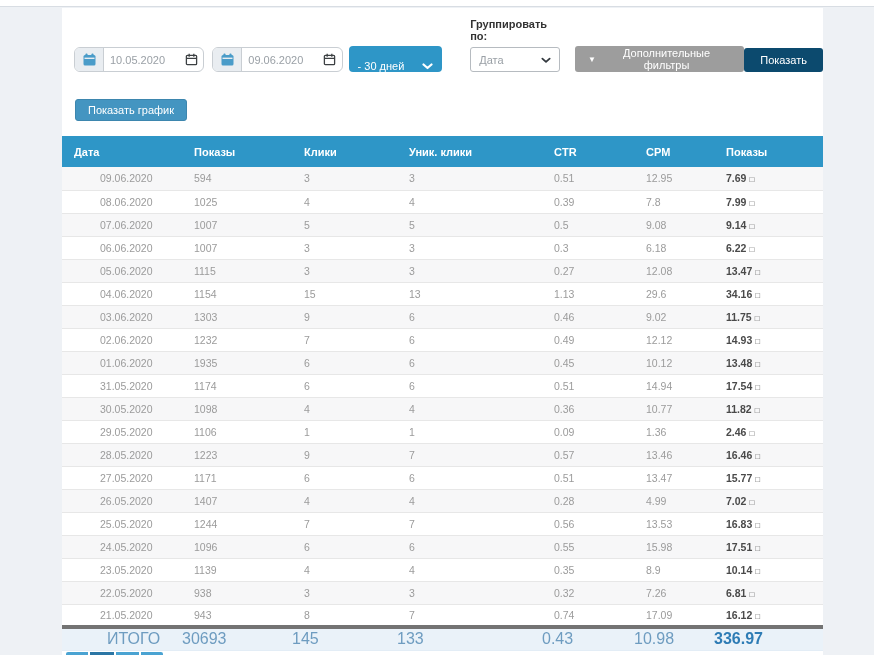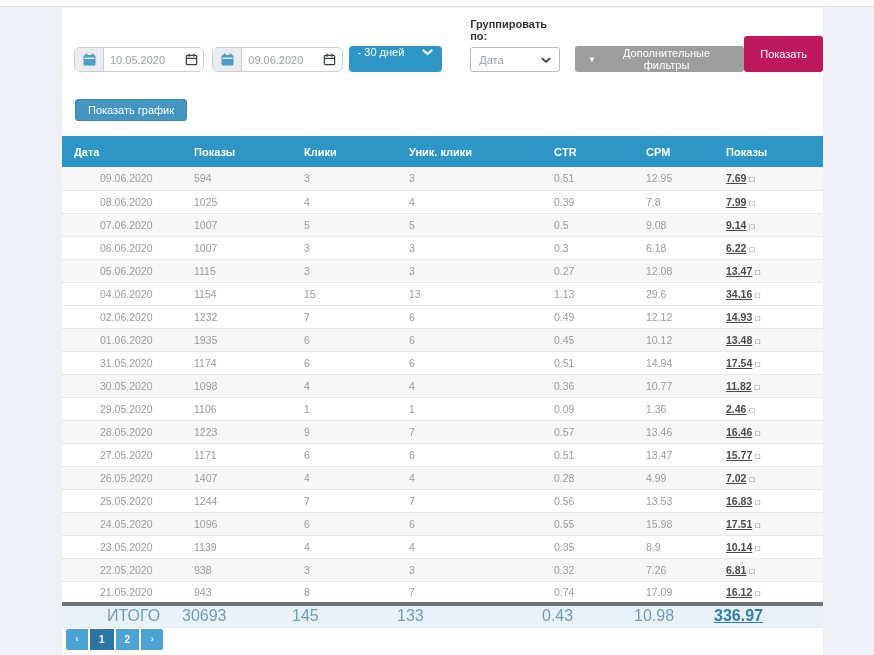--- a/index.html
+++ b/index.html
@@ -45,21 +45,21 @@
   }
   .native-cal {
     width: 18px; display: flex; align-items: center; justify-content: center;
     margin-right: 3px; cursor: pointer;
   }
   .period-select {
     margin-left: 6px;
     width: 97px; height: 26px;
     background: #2e96c7; border-radius: 4px;
     color: #fff; font-size: 11px;
-    display: flex; align-items: flex-start; justify-content: space-between;
+    display: flex; align-items: flex-end; justify-content: space-between;
     padding: 0 9px; cursor: pointer;
   }
   .group-by { display: flex; flex-direction: column; margin-left: 28px; }
   .group-by-label { font-size: 11px; font-weight: bold; color: #333; margin-bottom: 5px; }
   .group-by-select {
     width: 90px; height: 25px;
     border: 1px solid #b6bbc0; border-radius: 3px;
     background: #fff; color: #9aa0a6; font-size: 11px;
     display: flex; align-items: center; justify-content: space-between;
     padding: 0 8px; cursor: pointer;
@@ -69,22 +69,22 @@
     font-family: "Liberation Sans", sans-serif;
     font-size: 11px; color: #fff; cursor: pointer;
     display: inline-flex; align-items: center; justify-content: center;
   }
   .extra-filters-btn {
     margin-left: 12px; height: 26px; padding: 0 13px;
     background: #9d9d9d; gap: 6px;
   }
   .extra-filters-btn .caret { font-size: 8px; }
   .show-btn {
-    height: 36px; padding: 0 16px;
-    background: #be185d;
+    height: 24px; padding: 0 16px;
+    background: #0c4a6e;
   }
   .show-chart-btn {
     margin: 27px 0 0 13px; height: 22px; padding: 0 12px;
     background: #4495c1; border: 1px solid #3d86ae; text-align: center;
   }
   
   table { width: 761px; border-collapse: collapse; margin-top: 15px; table-layout: fixed; }
   col.c0 { width: 120px; } col.c1 { width: 110px; } col.c2 { width: 105px; }
   col.c3 { width: 145px; } col.c4 { width: 92px; }  col.c5 { width: 80px; }
   col.c6 { width: 109px; }
@@ -93,21 +93,21 @@
     height: 31px; font-size: 11px; font-weight: bold;
     text-align: left; padding: 0 0 0 12px;
   }
   tbody td {
     height: 23px; font-size: 10.5px; color: #9b9b9b;
     border-bottom: 1px solid #e7e7e7; padding: 0 0 0 12px;
     white-space: nowrap;
   }
   tbody tr.odd td { background: #f7f7f8; }
   tbody td.c0 { padding-left: 38px; }
-  td .income { font-weight: bold; color: #4a4a4a; text-decoration: underline; }
+  td .income { font-weight: bold; color: #4a4a4a; }
   td .cur { font-size: 8px; color: #555; margin-left: 3px; }
   tr.total td {
     background: #eaf2f9; color: #6e9cc0;
     border-top: 4px solid #737373; border-bottom: 1px solid #e3edf6;
     height: 23px;
   }
   tr.total td.c0 { padding-left: 45px; }
   tr.total td .income { color: #2e7cb5; }
   
   .pagination { display: flex; gap: 2px; margin: 1px 0 0 4px; }
@@ -275,20 +275,29 @@
         </tr>
         <tr class="even">
           <td class="c0">04.06.2020</td>
           <td class="c1">1154</td>
           <td class="c2">15</td>
           <td class="c3">13</td>
           <td class="c4">1.13</td>
           <td class="c5">29.6</td>
           <td class="c6"><span class="income">34.16</span><span class="cur">□</span></td>
         </tr>
+        <tr class="odd">
+          <td class="c0">03.06.2020</td>
+          <td class="c1">1303</td>
+          <td class="c2">9</td>
+          <td class="c3">6</td>
+          <td class="c4">0.46</td>
+          <td class="c5">9.02</td>
+          <td class="c6"><span class="income">11.75</span><span class="cur">□</span></td>
+        </tr>
         <tr class="even">
           <td class="c0">02.06.2020</td>
           <td class="c1">1232</td>
           <td class="c2">7</td>
           <td class="c3">6</td>
           <td class="c4">0.49</td>
           <td class="c5">12.12</td>
           <td class="c6"><span class="income">14.93</span><span class="cur">□</span></td>
         </tr>
         <tr class="odd">

